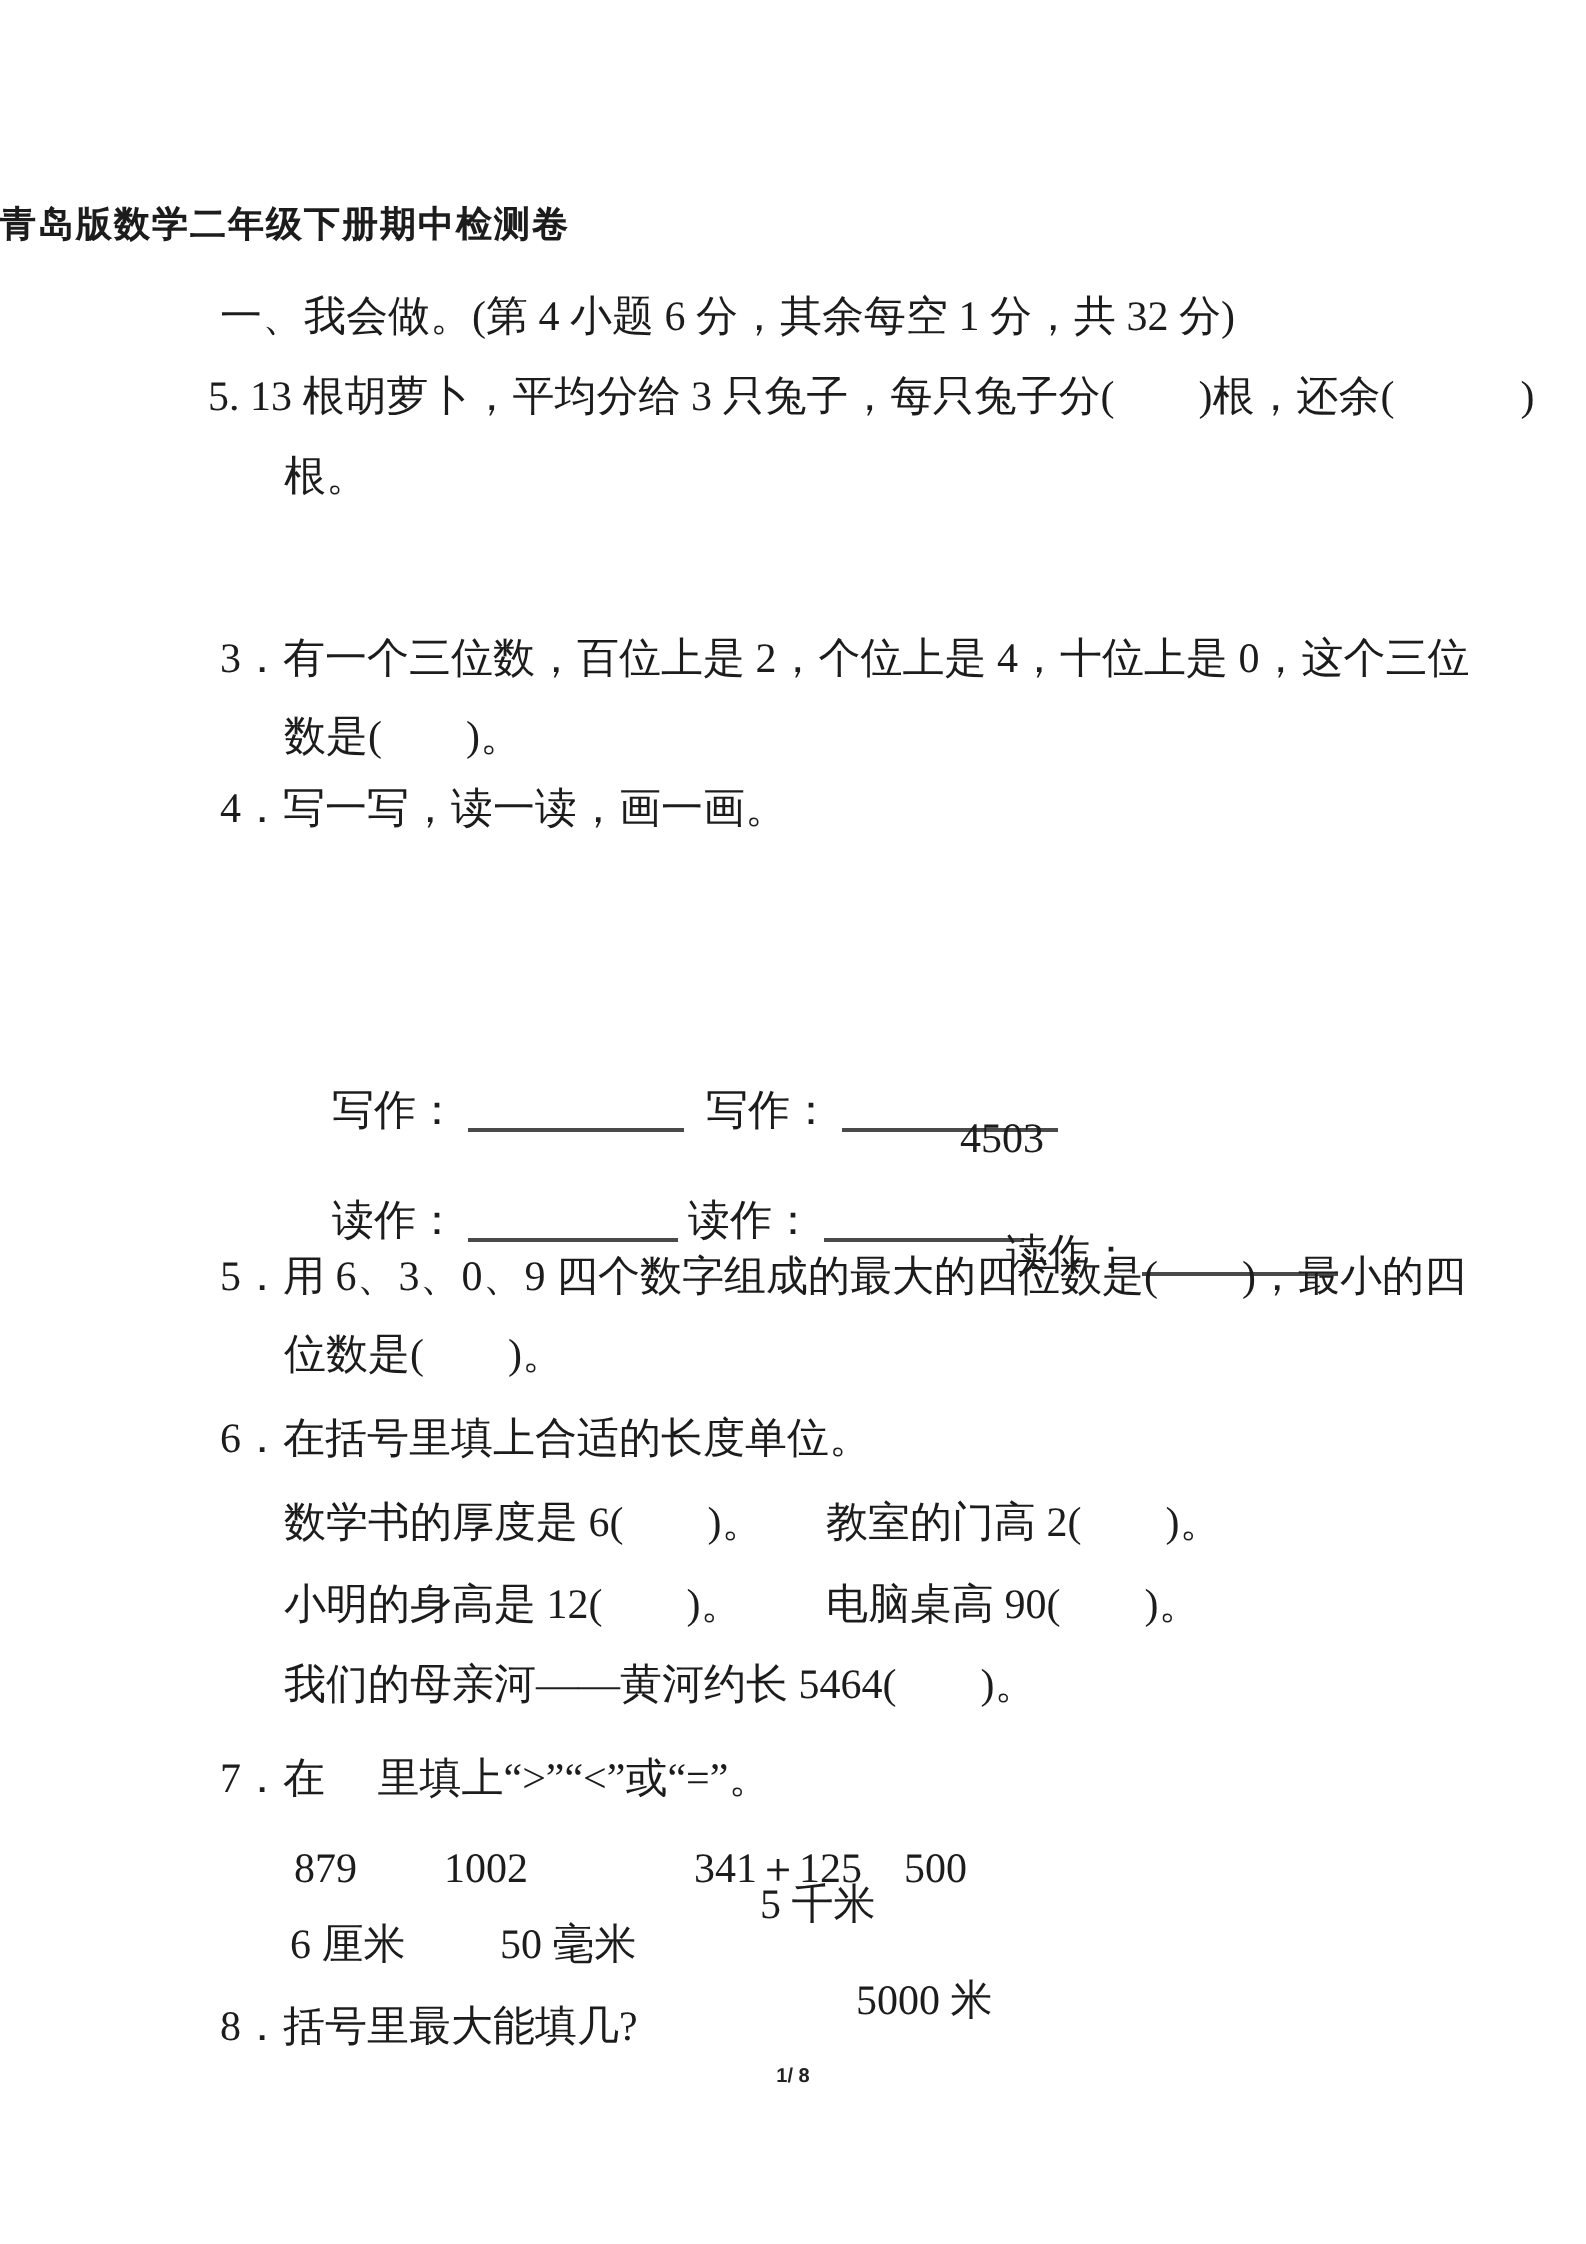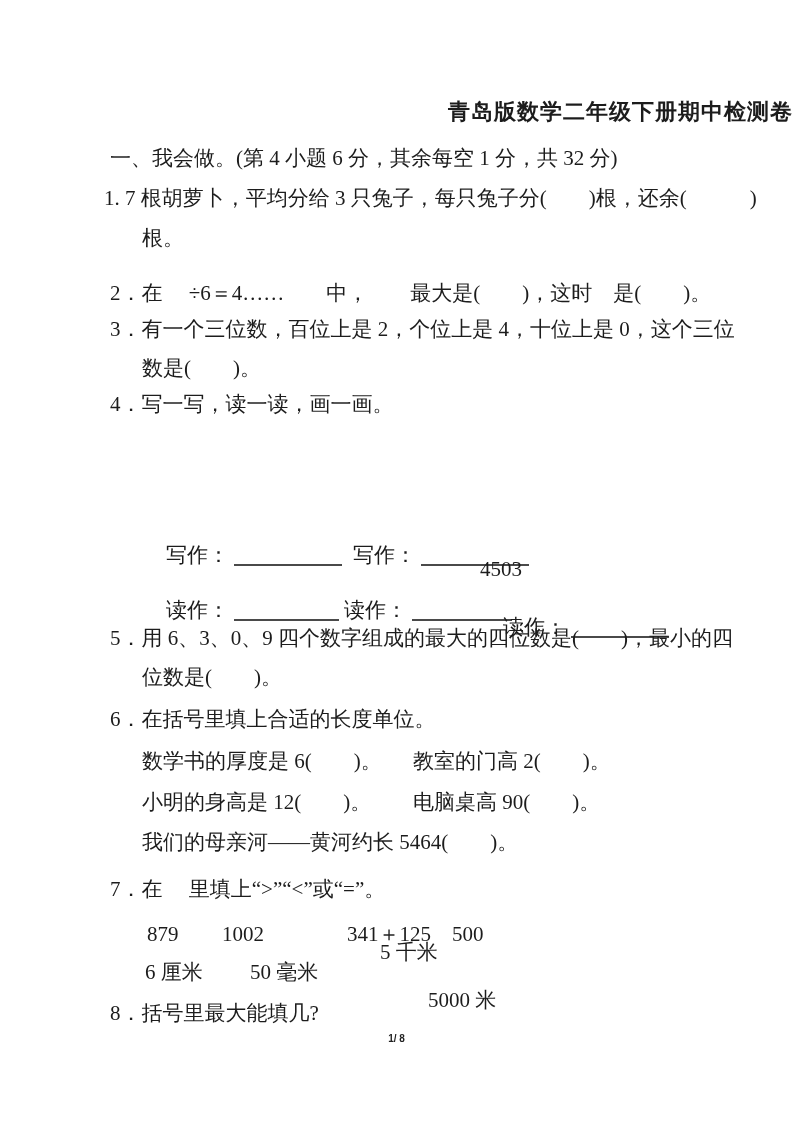--- a/index.html
+++ b/index.html
@@ -13,23 +13,23 @@
     font-size: 21px;
     overflow: hidden;
   }
   .line {
     position: absolute;
     white-space: pre;
     line-height: 24px;
   }
   .title {
     left: 0; right: 0;
-    text-align: right;
+    text-align: left;
     font-weight: bold;
-    font-size: 22px;
+    font-size: 18px;
     letter-spacing: 1px;
   }
   .blank {
     display: inline-block;
     border-bottom: 2px solid #4a4a4a;
     height: 18px;
     vertical-align: -4px;
     margin-left: 5px;
   }
   .w108 { width: 108px; }
@@ -47,24 +47,23 @@
 </style>
 </head>
 <body>
 
 <div class="page">
 
   <div class="line title" style="top:100px;">青岛版数学二年级下册期中检测卷</div>
 
   <div class="line" style="left:110px; top:146px;">一、我会做。(第 4 小题 6 分，其余每空 1 分，共 32 分)</div>
 
-  <div class="line" style="left:104px; top:186px;">1. 7 根胡萝卜，平均分给 3 只兔子，每只兔子分(　　)根，还余(　　　)</div>
+  <div class="line" style="left:104px; top:186px;">5. 13 根胡萝卜，平均分给 3 只兔子，每只兔子分(　　)根，还余(　　　)</div>
   <div class="line" style="left:142px; top:226px;">根。</div>
 
-  <div class="line" style="left:110px; top:281px;">2．在　 ÷6＝4……　　中，　　最大是(　　)，这时　是(　　)。</div>
 
   <div class="line" style="left:110px; top:317px;">3．有一个三位数，百位上是 2，个位上是 4，十位上是 0，这个三位</div>
   <div class="line" style="left:142px; top:356px;">数是(　　)。</div>
 
   <div class="line" style="left:110px; top:392px;">4．写一写，读一读，画一画。</div>
 
   <div class="line" style="left:145px; top:519px;">
     <span>写作：</span><span class="blank w108"></span>
   </div>
   <div class="line" style="left:332px; top:519px;">

